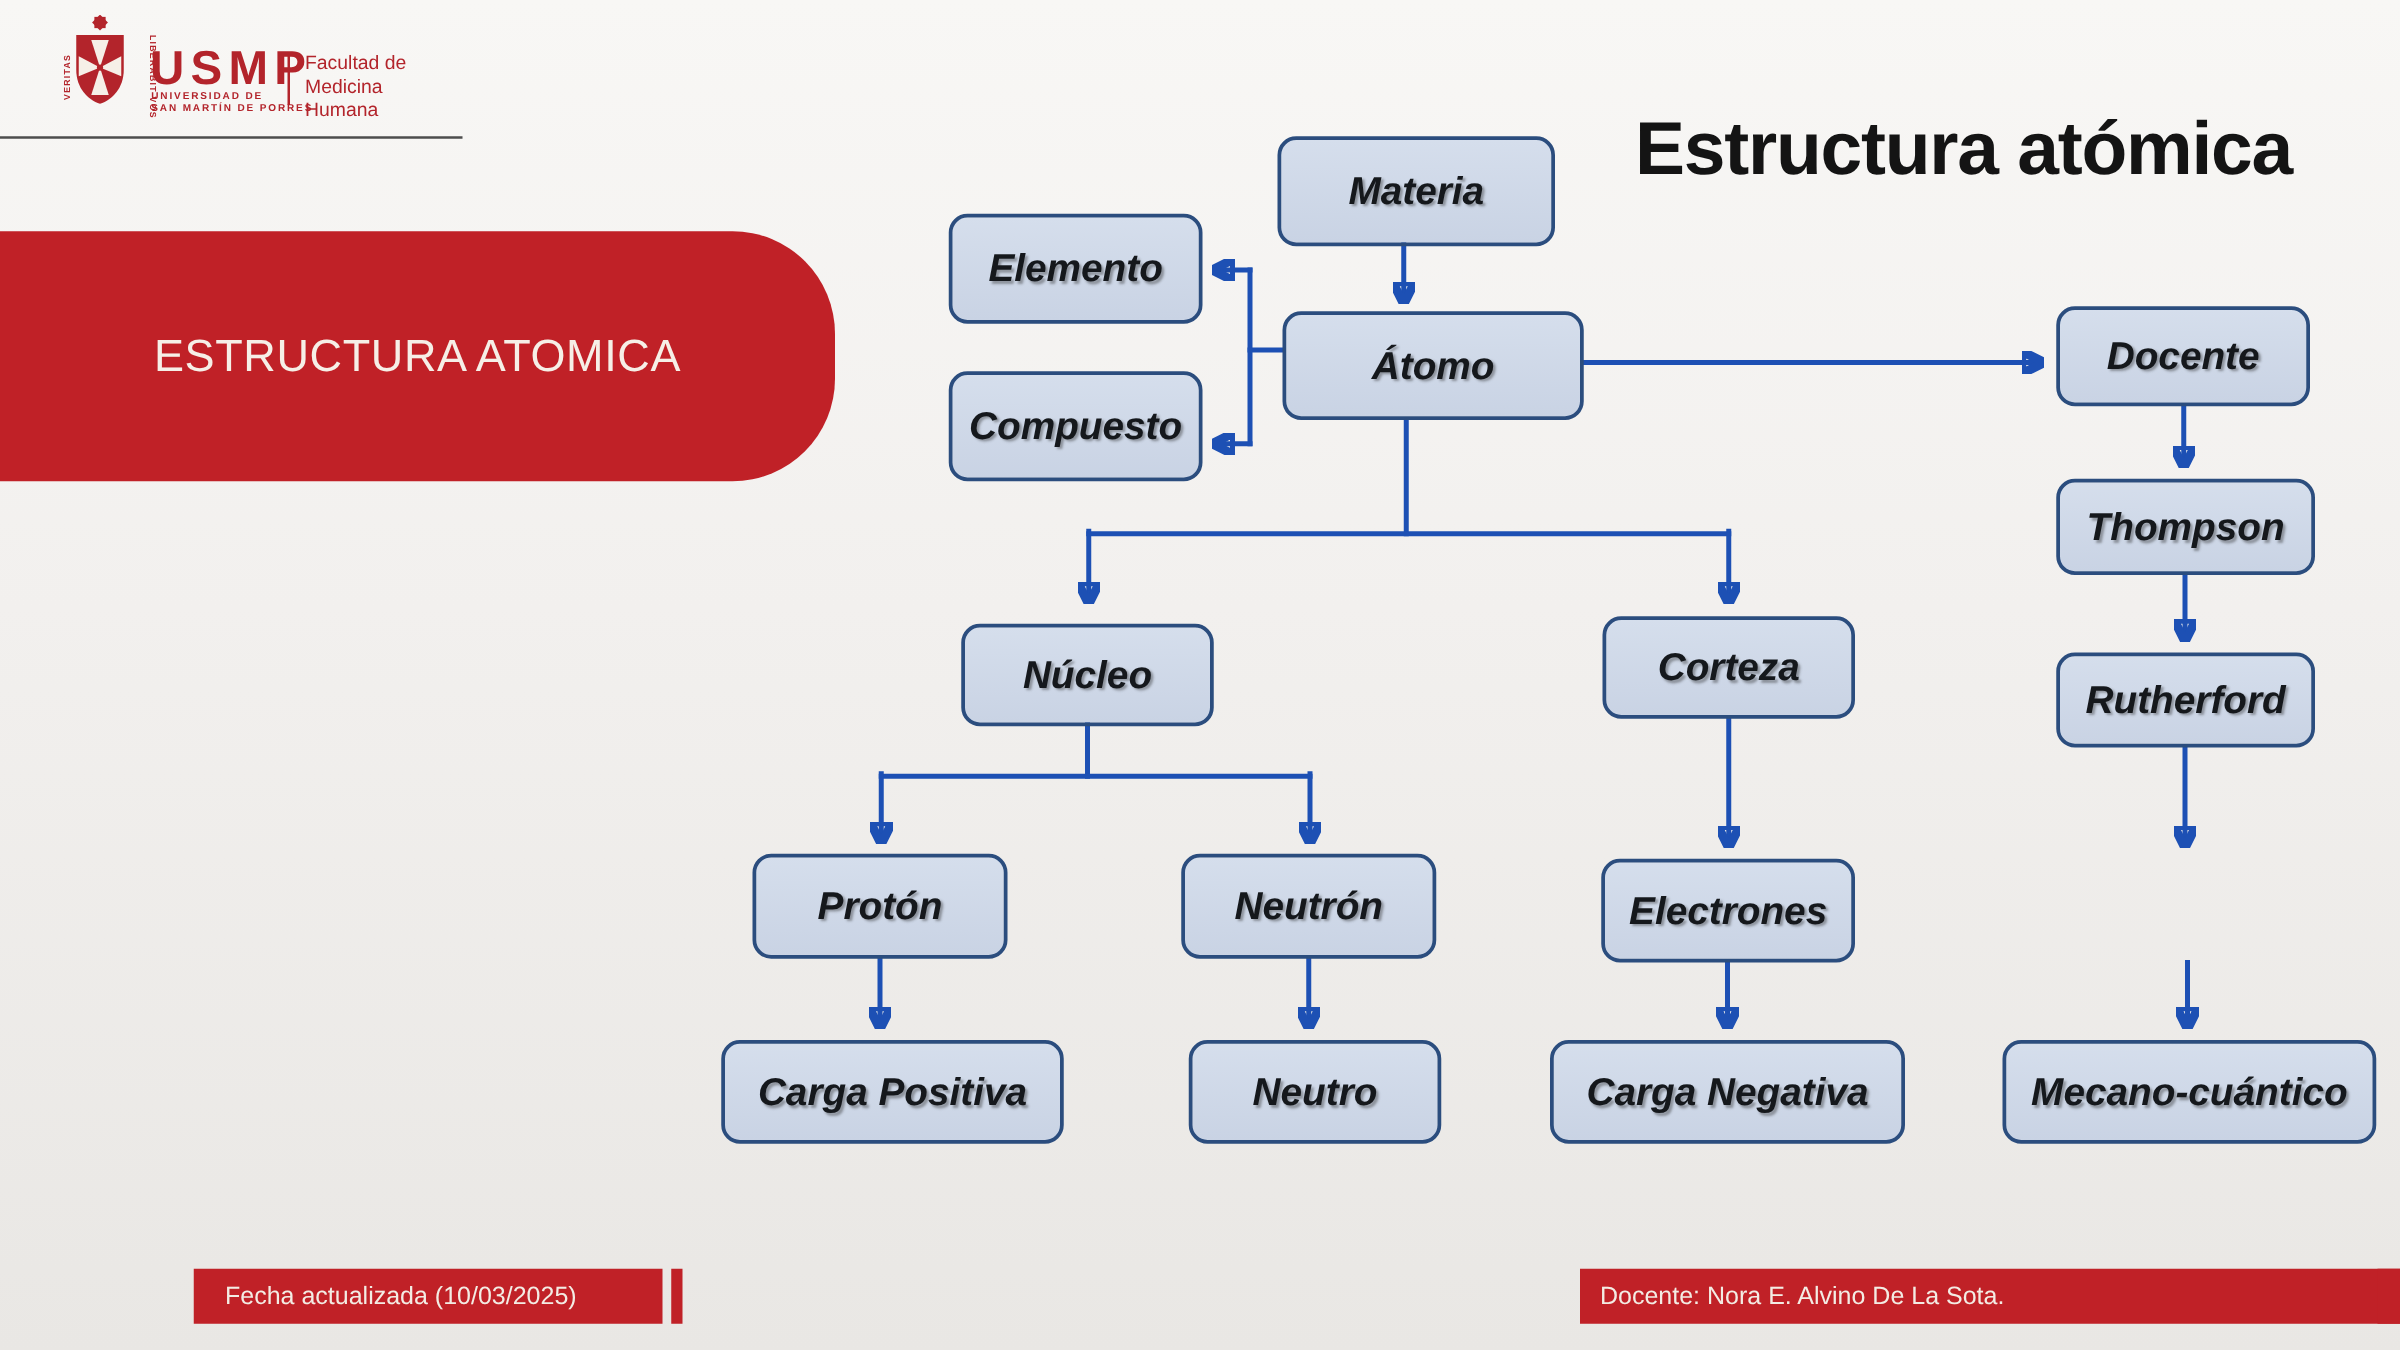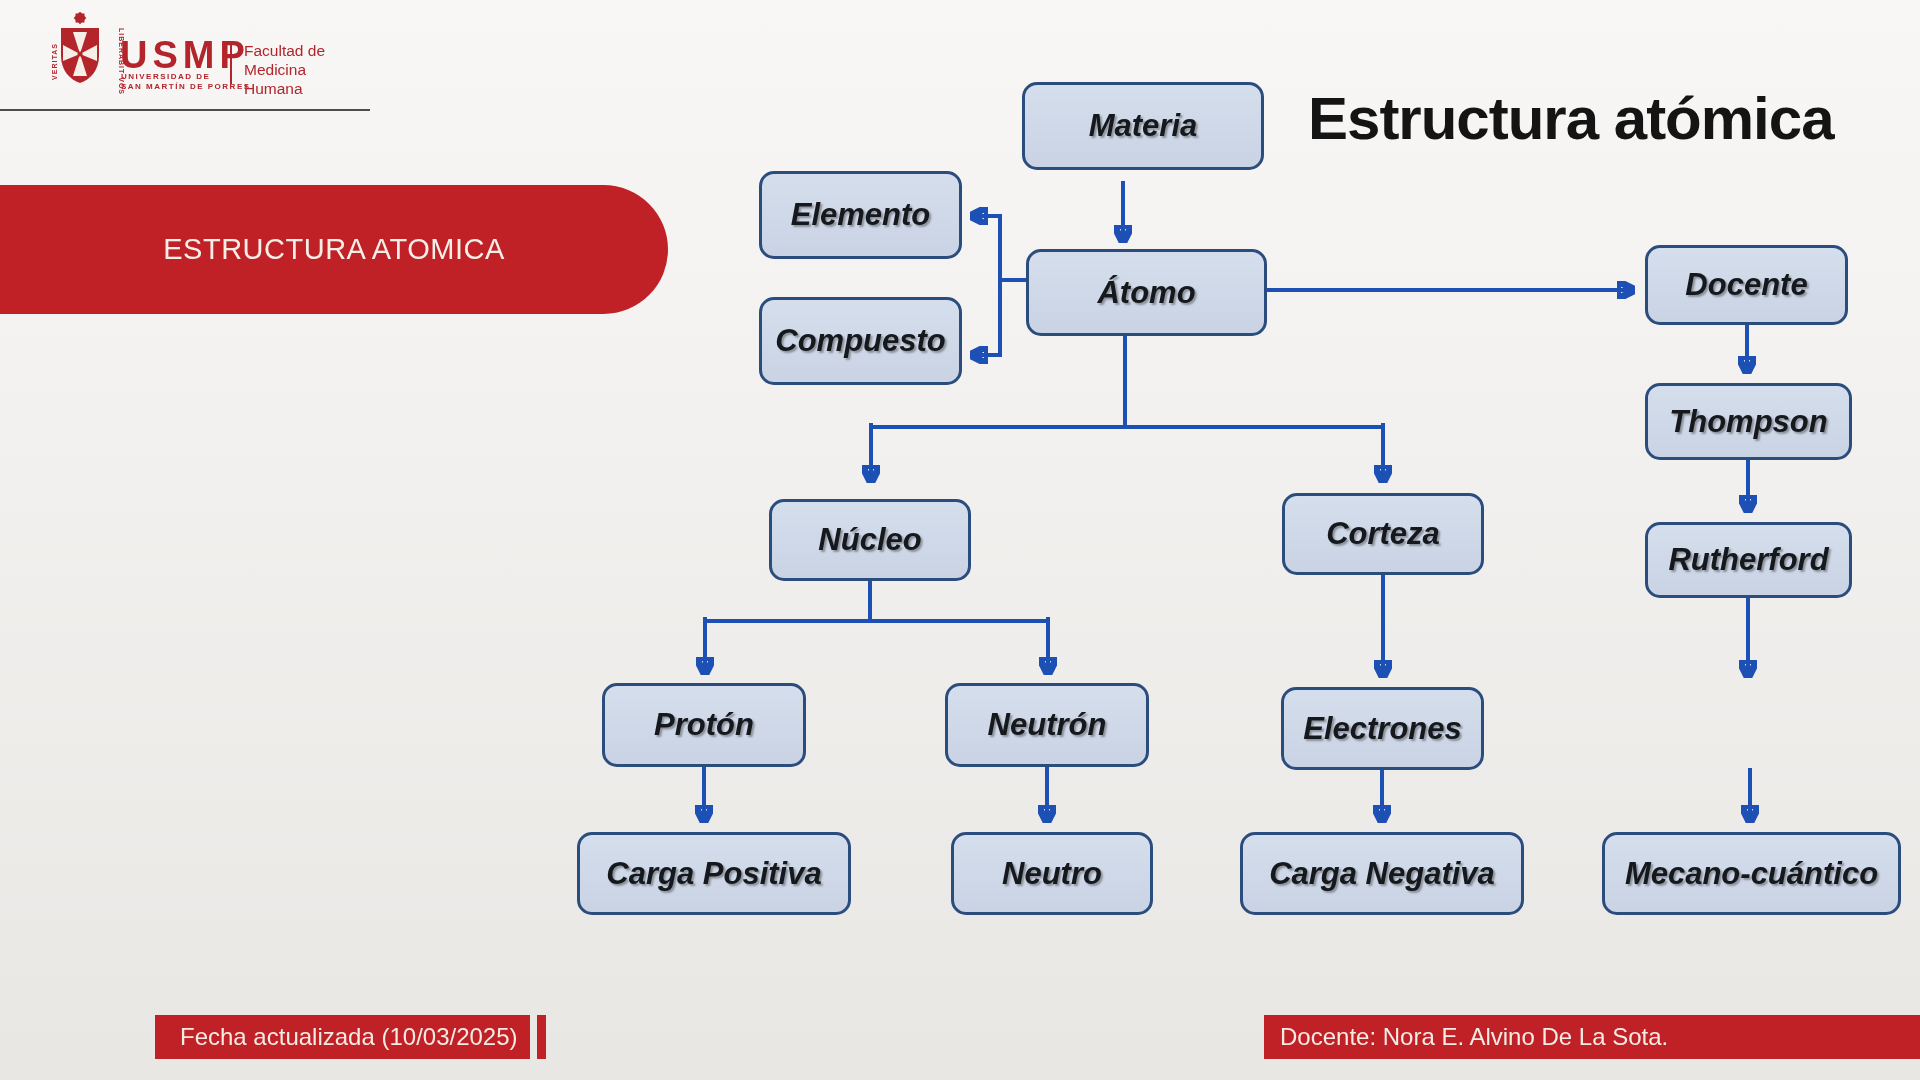--- a/index.html
+++ b/index.html
@@ -21,37 +21,37 @@
   .usmp-sub{position:absolute;left:121px;top:72px;font-size:8px;font-weight:700;letter-spacing:1.5px;color:#b3242b;line-height:10px;}
   .logo-divider{position:absolute;left:230px;top:42px;width:2px;height:42px;background:#b3242b;}
   .faculty{position:absolute;left:244px;top:41px;font-size:15.5px;line-height:19px;color:#b3242b;font-weight:500;}
   .logo-rule{position:absolute;left:0;top:109px;width:370px;height:2px;background:#4d4d4d;}
 
   
   .slide-title{position:absolute;left:1308px;top:84px;font-size:60px;font-weight:700;letter-spacing:-1px;color:#141414;}
 
   
   .banner{
-    position:absolute;left:0;top:185px;width:668px;height:129px;
+    position:absolute;left:0;top:185px;width:668px;height:200px;
     background:#c02127;border-radius:0 82px 82px 0;
     display:flex;align-items:center;justify-content:center;
-    color:#f6efe7;font-size:29px;letter-spacing:.5px;
+    color:#f6efe7;font-size:36px;letter-spacing:.5px;
   }
 
   
   .node{
     position:absolute;
     display:flex;align-items:center;justify-content:center;
     background:linear-gradient(180deg,#d5deec 0%,#c9d3e4 100%);
     border:3px solid #2b4d7e;border-radius:15px;
     font-style:italic;font-weight:700;font-size:31px;color:#15181c;
     text-shadow:2px 2px 2px rgba(40,40,40,.40);
     box-sizing:border-box;text-align:center;
   }
-  #n-materia{left:1022px;top:82px;width:242px;height:88px}
+  #n-materia{left:1022px;top:109px;width:222px;height:88px}
   #n-elemento{left:759px;top:171px;width:203px;height:88px}
   #n-compuesto{left:759px;top:297px;width:203px;height:88px}
   #n-atomo{left:1026px;top:249px;width:241px;height:87px}
   #n-dalton{left:1645px;top:245px;width:203px;height:80px}
   #n-thompson{left:1645px;top:383px;width:207px;height:77px}
   #n-rutherford{left:1645px;top:522px;width:207px;height:76px}
   #n-nucleo{left:769px;top:499px;width:202px;height:82px}
   #n-corteza{left:1282px;top:493px;width:202px;height:82px}
   #n-proton{left:602px;top:683px;width:204px;height:84px}
   #n-neutron{left:945px;top:683px;width:204px;height:84px}
@@ -61,21 +61,21 @@
   #n-neutro{left:951px;top:832px;width:202px;height:83px}
   #n-carga-negativa{left:1240px;top:832px;width:284px;height:83px}
   #n-mecano{left:1602px;top:832px;width:299px;height:83px}
 
   .connectors{position:absolute;left:0;top:0;width:1920px;height:1080px;pointer-events:none;}
   .connectors path{stroke:#1d50b4;stroke-width:4;fill:none;stroke-linecap:square;}
 
   
   .footer-bar{
     position:absolute;top:1015px;height:44px;background:#c02127;
-    display:flex;align-items:center;color:#f3ece4;font-size:24px;
+    display:flex;align-items:center;color:#f3ece4;font-size:20px;
     box-sizing:border-box;
   }
   .footer-left{left:155px;width:375px;padding-left:25px;}
   .footer-right{left:1264px;width:695px;padding-left:16px;}
   .footer-stripe{position:absolute;top:1015px;height:44px;background:#c02127;}
   .stripe-left{left:537px;width:9px;}
   .stripe-right{left:1902px;width:18px;}
 </style>
 </head>
 <body>

